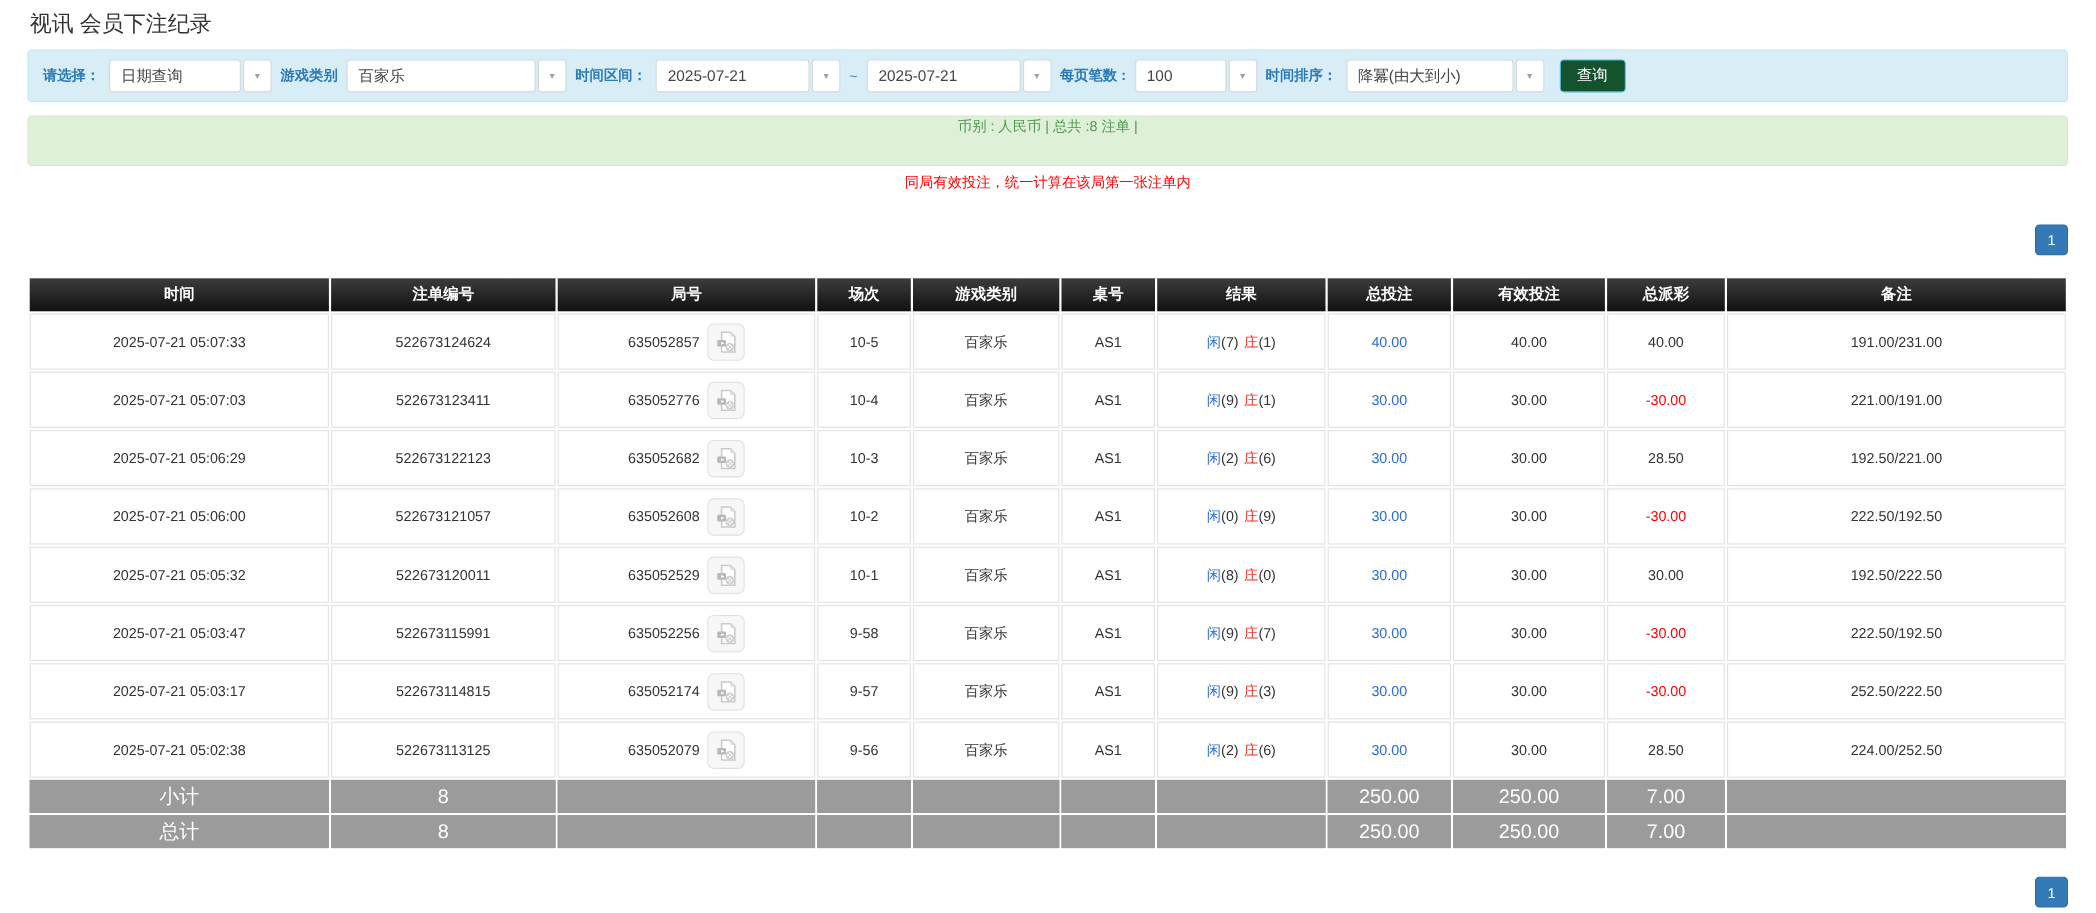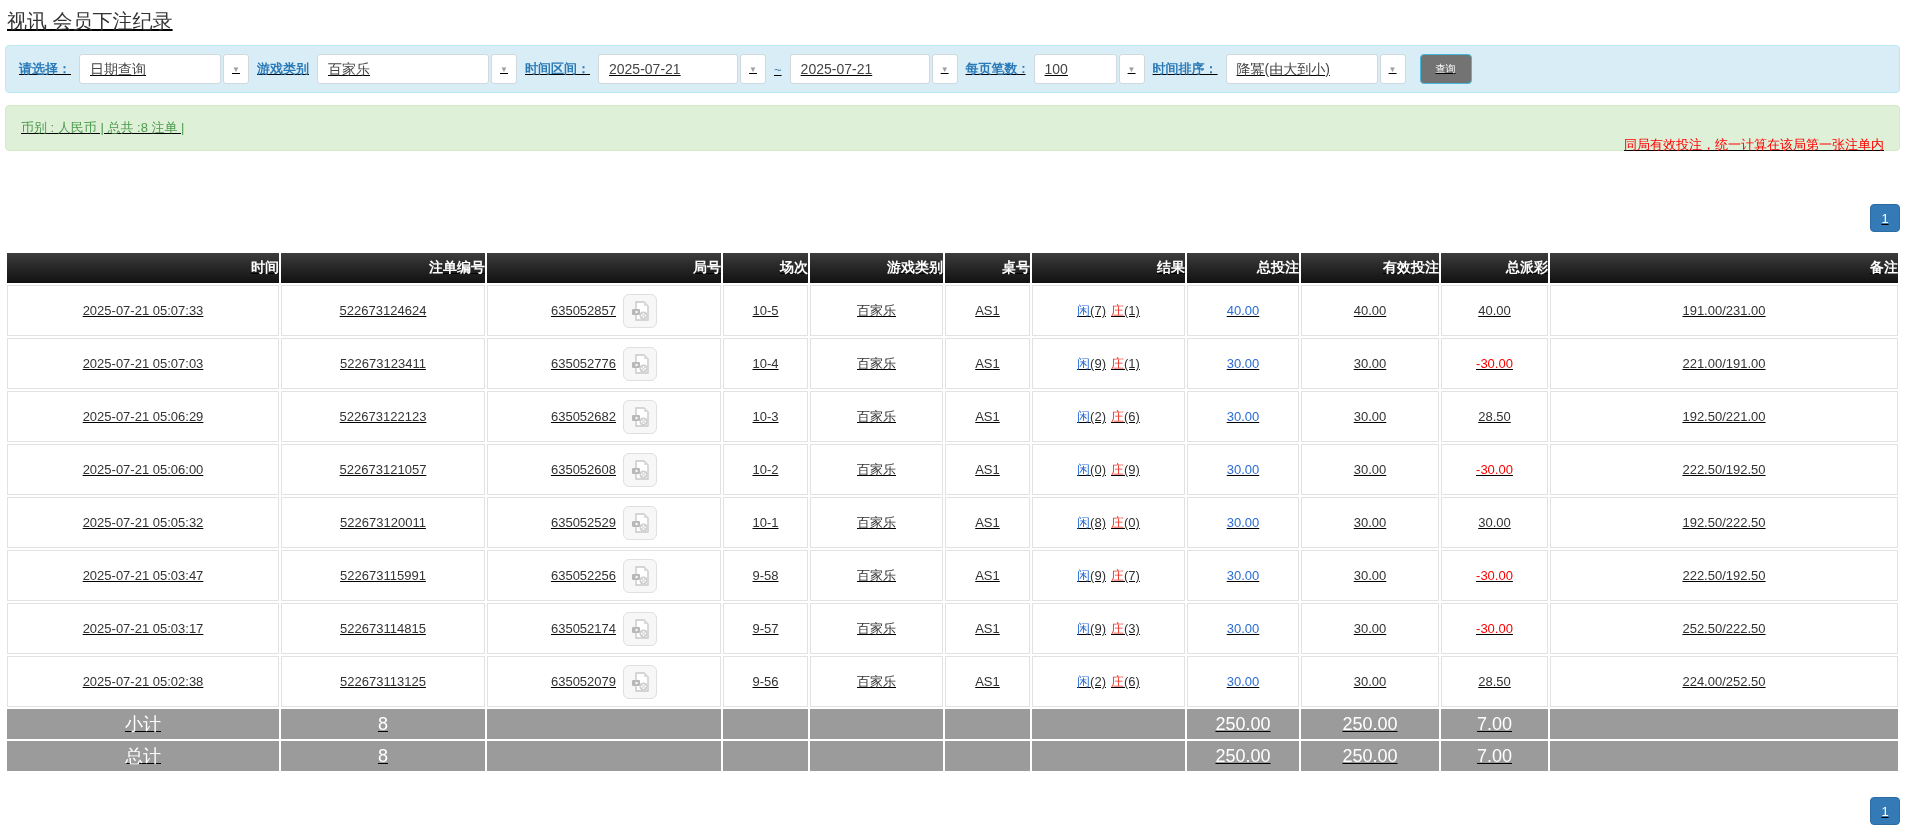--- a/index.html
+++ b/index.html
@@ -1,54 +1,54 @@
 <!DOCTYPE html>
 <html><head>
 <meta charset="utf-8">
 <style>
   * { margin:0; padding:0; box-sizing:border-box; }
   html,body { width:1905px; height:830px; overflow:hidden; background:#fff;
     font-family:"Liberation Sans","DejaVu Sans",sans-serif; }
-  .page { padding:0 5px;text-decoration:underline; }
+  .page { padding:0 25px; }
 
   .page-title { font-size:20px; color:#333; padding:8px 2px 10px 2px; font-weight:normal; }
 
   
   .filter-bar { height:48px; background:#d9edf7; border:1px solid #bce8f1; border-radius:4px;
     display:flex; align-items:center; gap:8px; padding:0 13px; }
   .f-label { font-size:13px; font-weight:bold; color:#2b7ab8; white-space:nowrap; }
   .combo { display:flex; gap:2px; align-items:center; }
   .combo .val { height:30px; line-height:28px; background:#fff; border:1px solid #cfd9de;
     border-radius:3px; padding:0 10px; font-size:14px; color:#444; white-space:nowrap; }
   .combo .arrow { width:26px; height:30px; background:#fff; border:1px solid #cfd9de;
     border-radius:3px; display:flex; align-items:center; justify-content:center;
     color:#9aa0a6; font-size:8px; cursor:pointer; }
   .tilde { color:#4a7ea8; font-size:13px; }
-  .search-btn { height:30px; padding:0 15px; background:#737373; border:1px solid #46b8da;
-    border-radius:4px; color:#fff; font-size:10px; cursor:pointer; margin-left:6px; }
+  .search-btn { height:30px; padding:0 15px; background:#14532d; border:1px solid #46b8da;
+    border-radius:4px; color:#fff; font-size:14px; cursor:pointer; margin-left:6px; }
 
   
   .alert-success { margin-top:12px; height:46px; background:#dff0d8; border:1px solid #d6e9c6;
     border-radius:4px; display:flex; align-items:center; justify-content:space-between;
-    padding:0 15px; }
+    padding:0 15px;flex-direction:column; }
   .alert-success .left { color:#4c9a4c; font-size:13px; }
   .alert-success .right { color:#ff0000; font-size:13px;margin-top:33px; }
 
   
   .pager { display:flex; justify-content:flex-end; }
   .pager.top { margin:53px 0 19px 0; }
   .pager.bottom { margin-top:24px; }
   .page-btn { min-width:30px; height:28px; background:#337ab7; border:1px solid #2e6da4;
     border-radius:4px; color:#fff; font-size:13px; display:flex; align-items:center;
     justify-content:center; cursor:pointer; }
 
   
   table.records { width:100%; border-collapse:separate; border-spacing:2px; table-layout:fixed; }
   table.records th { background:linear-gradient(180deg,#3c3c3c 0%,#111 100%); color:#fff;
-    font-size:14px; font-weight:bold; height:30px; text-align:right; }
+    font-size:14px; font-weight:bold; height:30px; text-align:center; }
   table.records td { background:#fff; border:1px solid #e2e2e2; text-align:center;
     font-size:13px; color:#333; vertical-align:middle; }
   tr.data-row td { height:51px; padding:0 6px; }
   .round-wrap { display:flex; align-items:center; justify-content:center; gap:7px; }
   .video-btn { width:34px; height:34px; background:#f7f7f7; border:1px solid #e0e0e0;
     border-radius:6px; display:flex; align-items:center; justify-content:center; cursor:pointer; }
   .xian { color:#2a6cd5; }
   .zhuang { color:#ee3124; }
   .resnum { margin-right:5px; }
   .link { color:#2a6cd5; cursor:pointer; }
@@ -58,21 +58,21 @@
 </head>
 <body>
 
 <div class="page">
 
   <h1 class="page-title">视讯 会员下注纪录</h1>
 
   <div class="filter-bar">
     <span class="f-label">请选择：</span>
     <span class="combo">
-      <span class="val" style="width:142px">日期查询</span>
+      <span class="val" style="width:120px">日期查询</span>
       <span class="arrow">▼</span>
     </span>
 
     <span class="f-label">游戏类别</span>
     <span class="combo">
       <span class="val" style="width:172px">百家乐</span>
       <span class="arrow">▼</span>
     </span>
 
     <span class="f-label">时间区间：</span>

